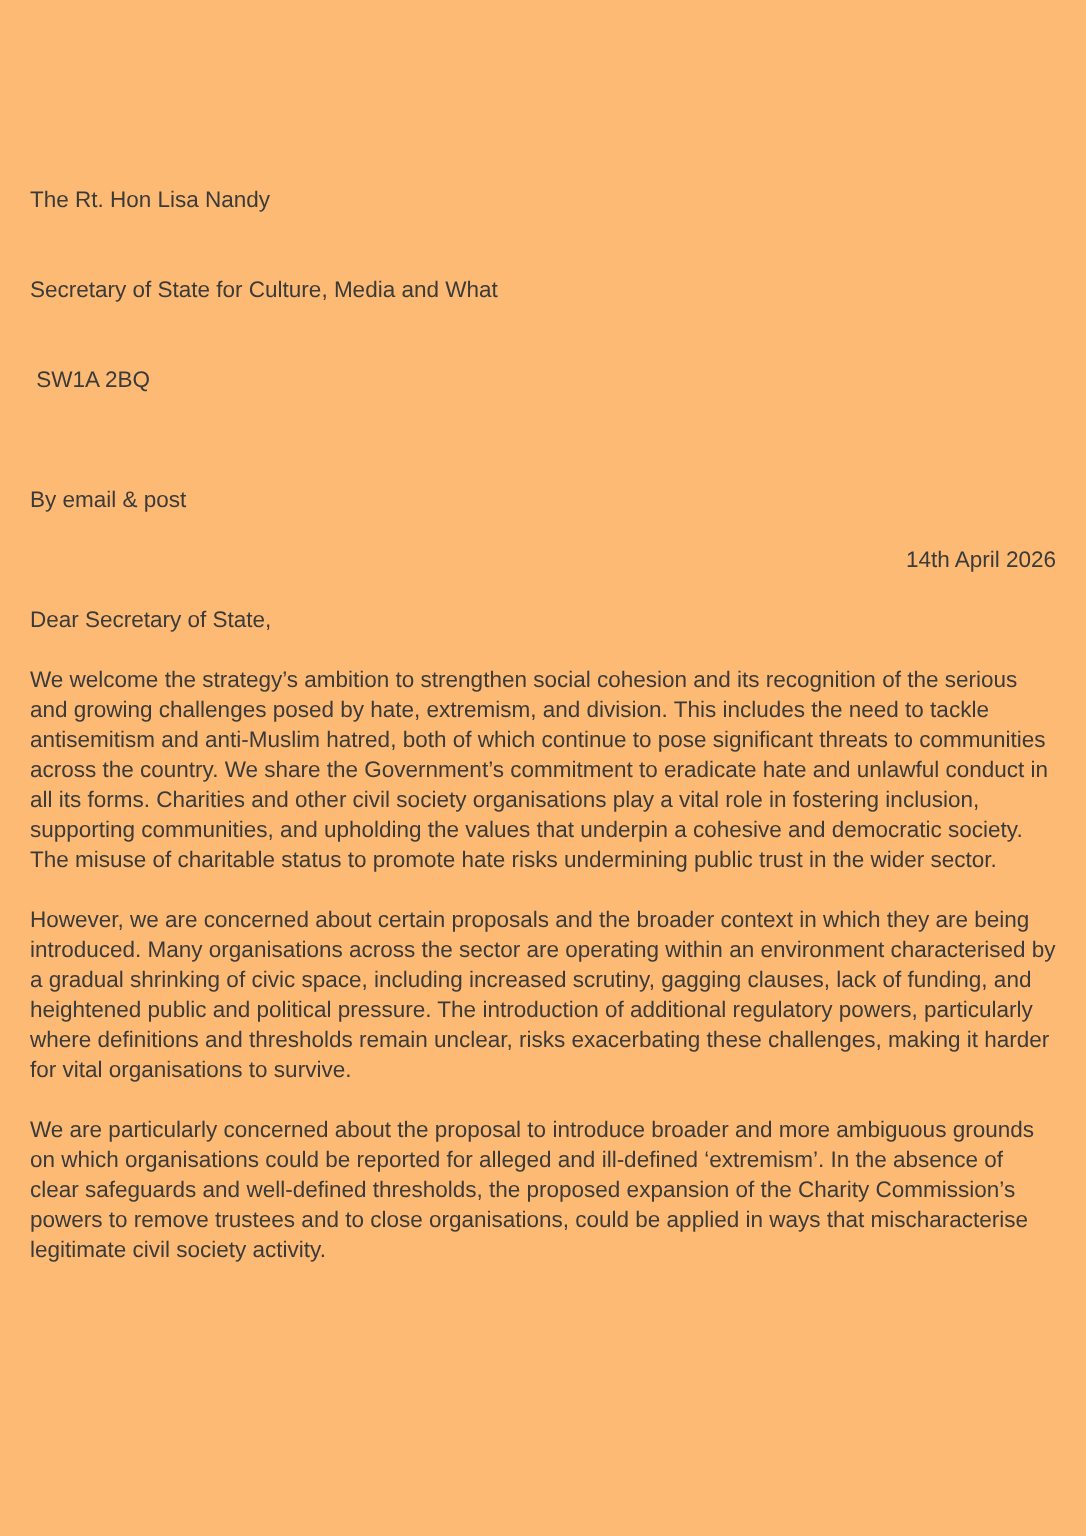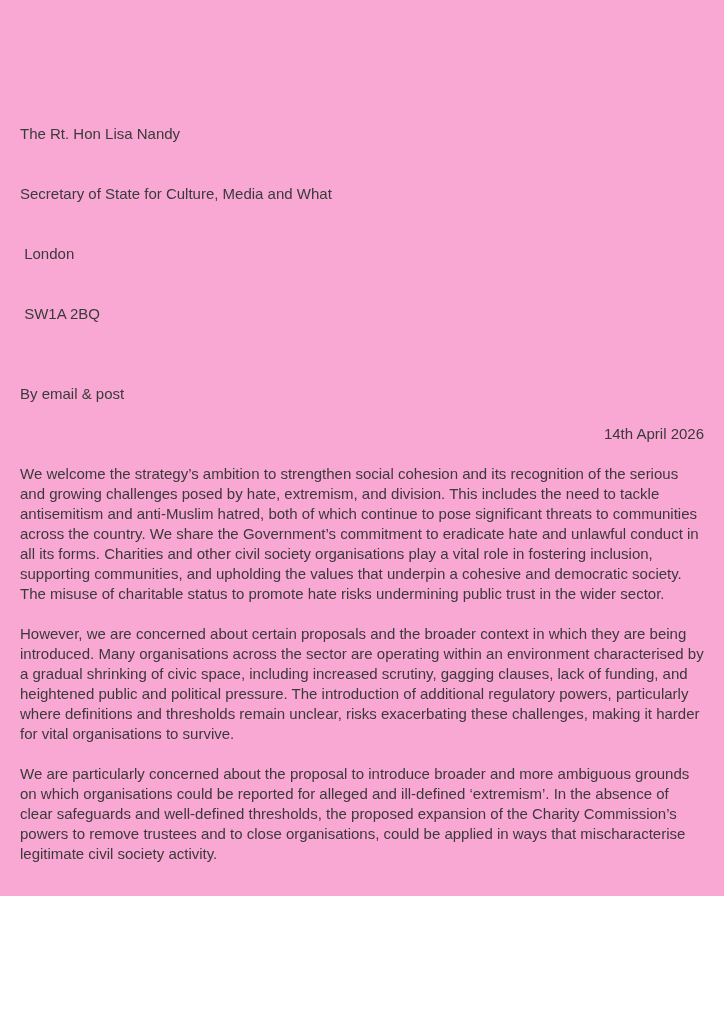--- a/index.html
+++ b/index.html
@@ -8,27 +8,27 @@
     background: #ffffff;
   }
   body {
     width: 724px;
     height: 1024px;
     overflow: hidden;
   }
   .page {
     box-sizing: border-box;
     width: 724px;
-    height: 896px;
+    height: 1024px;
     padding: 84px 20px 0 20px;
     font-family: "Liberation Sans", "DejaVu Sans", sans-serif;
     font-size: 15px;
     line-height: 20px;
     color: #3a3a3a;
-    background: #f9a8d4;
+    background: #fdba74;
   }
   .block {
     margin: 0 0 20px 0;
     white-space: pre-wrap;
   }
   .recipient .line {
     white-space: pre-wrap;
   }
   .date {
     text-align: right;
@@ -42,29 +42,29 @@
   }
 </style>
 </head>
 <body>
 
 <div class="page">
 
   <div class="recipient block">
     <div class="line">The Rt. Hon Lisa Nandy</div>
     <div class="line">Secretary of State for Culture, Media and What</div>
-    <div class="line"> London</div>
     <div class="line"> SW1A 2BQ</div>
   </div>
 
   <div class="block">By email &amp; post</div>
 
   <div class="block date">14th April 2026</div>
 
 
+  <div class="block">Dear Secretary of State,</div>
 
 
   <p class="block">We welcome the strategy’s ambition to strengthen social cohesion and its recognition of the serious and growing challenges posed by hate, extremism, and division. This includes the need to tackle antisemitism and anti-Muslim hatred, both of which continue to pose significant threats to communities across the country. We share the Government’s commitment to eradicate hate and unlawful conduct in all its forms. Charities and other civil society organisations play a vital role in fostering inclusion, supporting communities, and upholding the values that underpin a cohesive and democratic society. The misuse of charitable status to promote hate risks undermining public trust in the wider sector.</p>
 
   <p class="block">However, we are concerned about certain proposals and the broader context in which they are being introduced. Many organisations across the sector are operating within an environment characterised by a gradual shrinking of civic space, including increased scrutiny, gagging clauses, lack of funding, and heightened public and political pressure. The introduction of additional regulatory powers, particularly where definitions and thresholds remain unclear, risks exacerbating these challenges, making it harder for vital organisations to survive.</p>
 
   <p class="block">We are particularly concerned about the proposal to introduce broader and more ambiguous grounds on which organisations could be reported for alleged and ill-defined ‘extremism’. In the absence of clear safeguards and well-defined thresholds, the proposed expansion of the Charity Commission’s powers to remove trustees and to close organisations, could be applied in ways that mischaracterise legitimate civil society activity.</p>
 
 </div>
 

